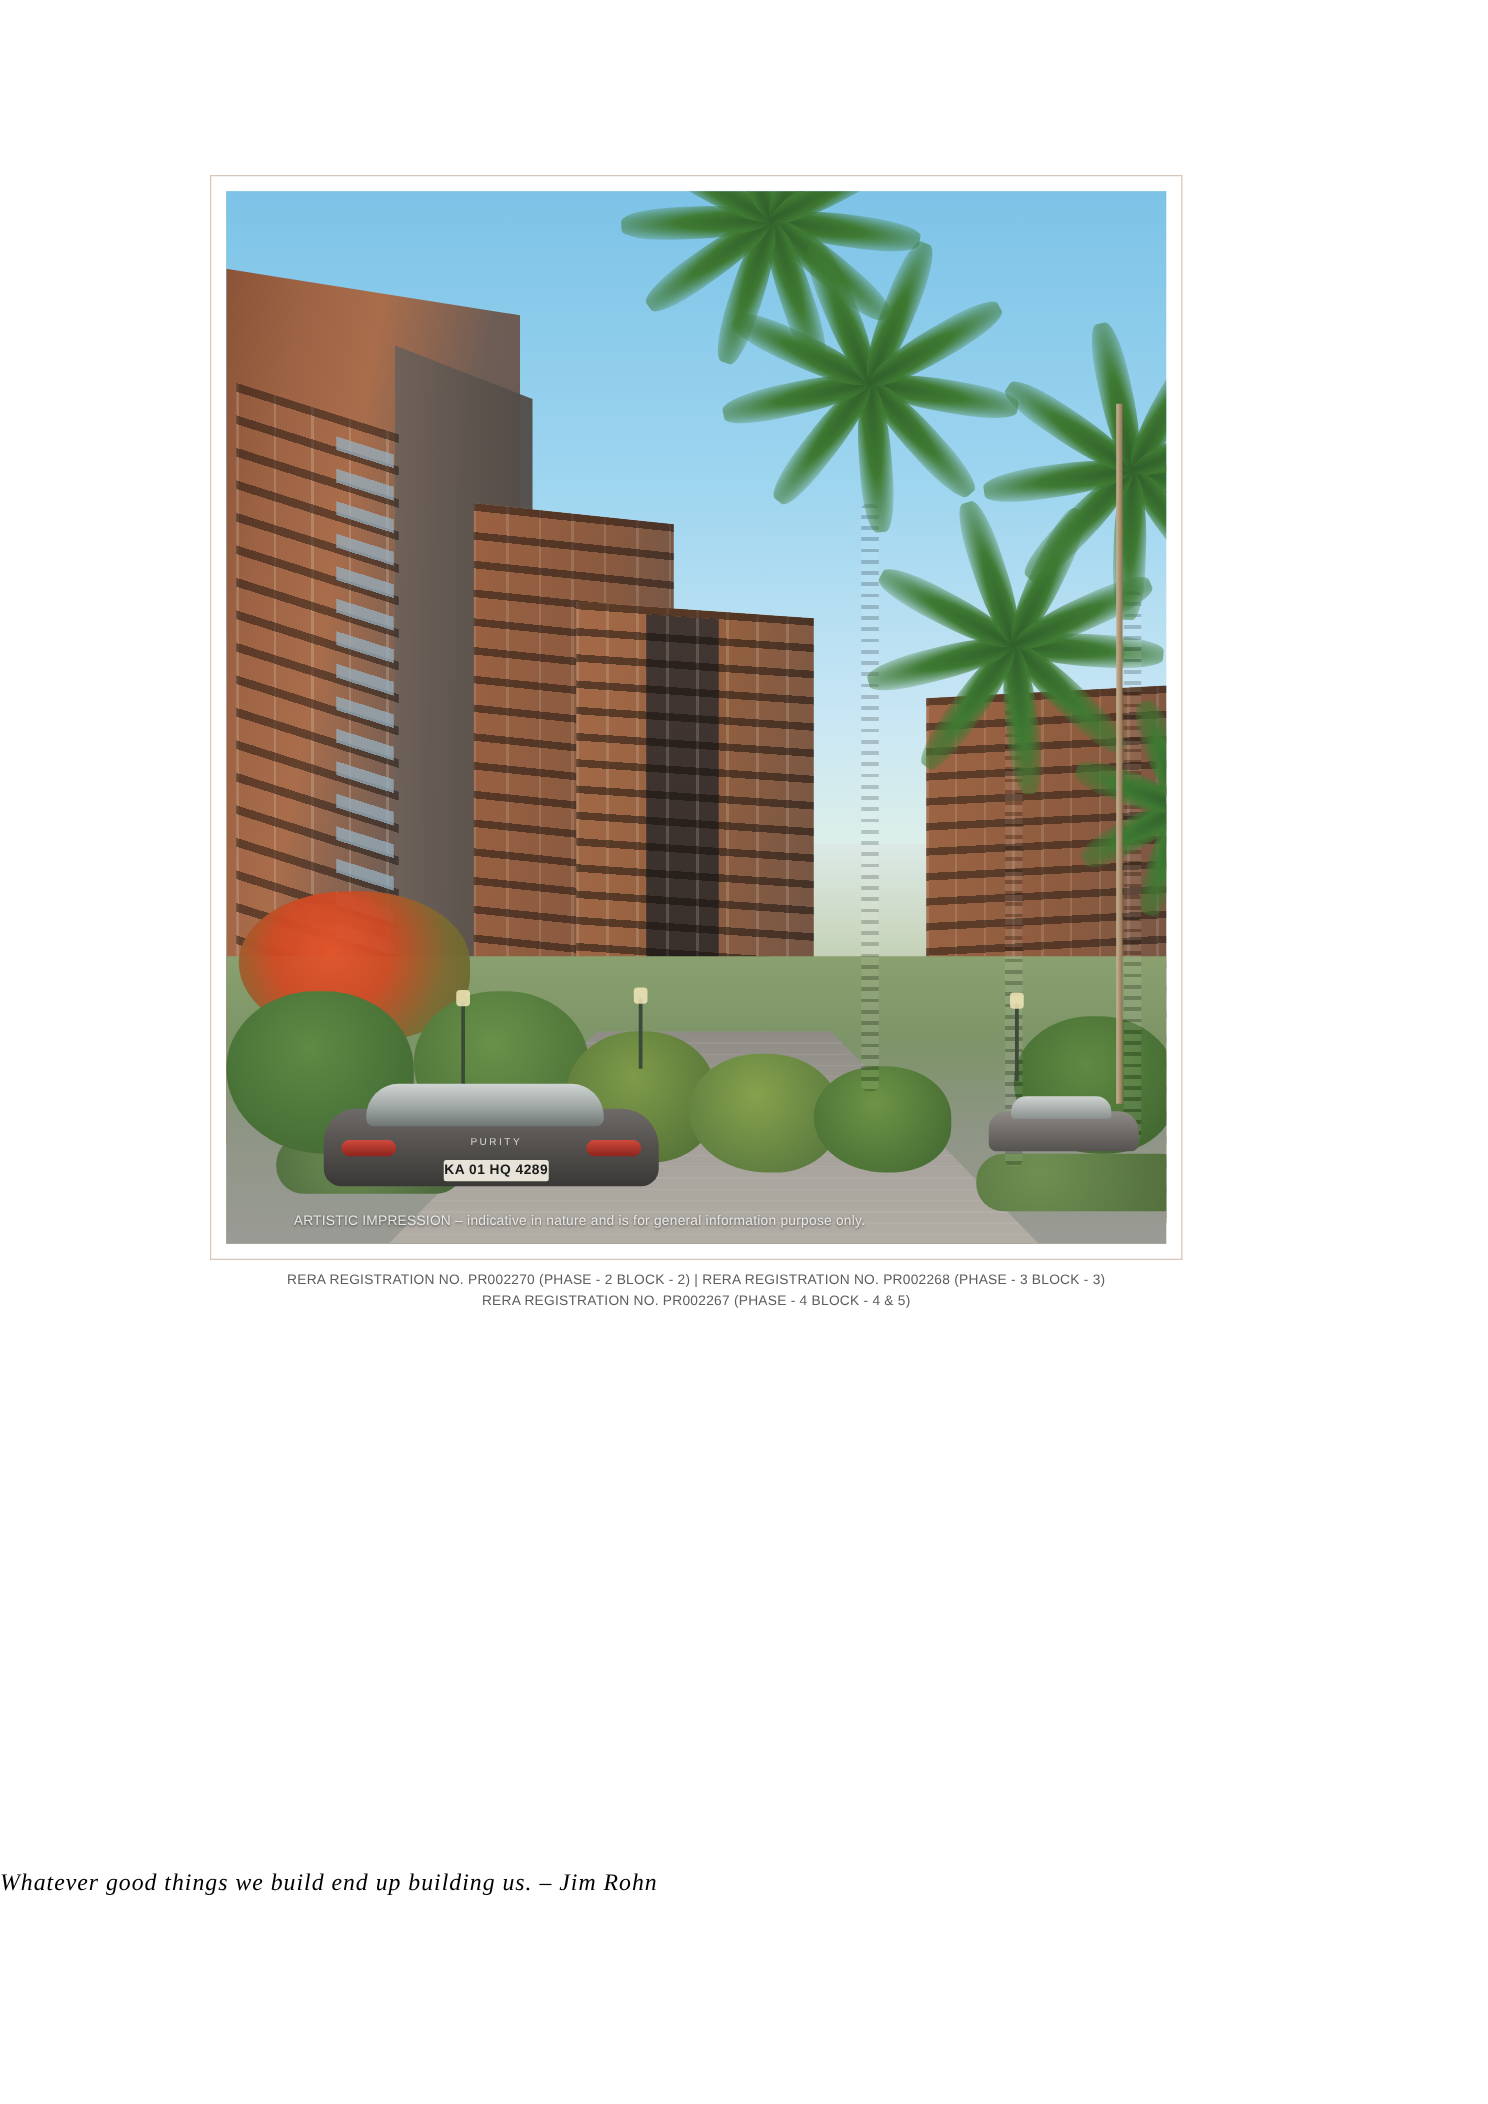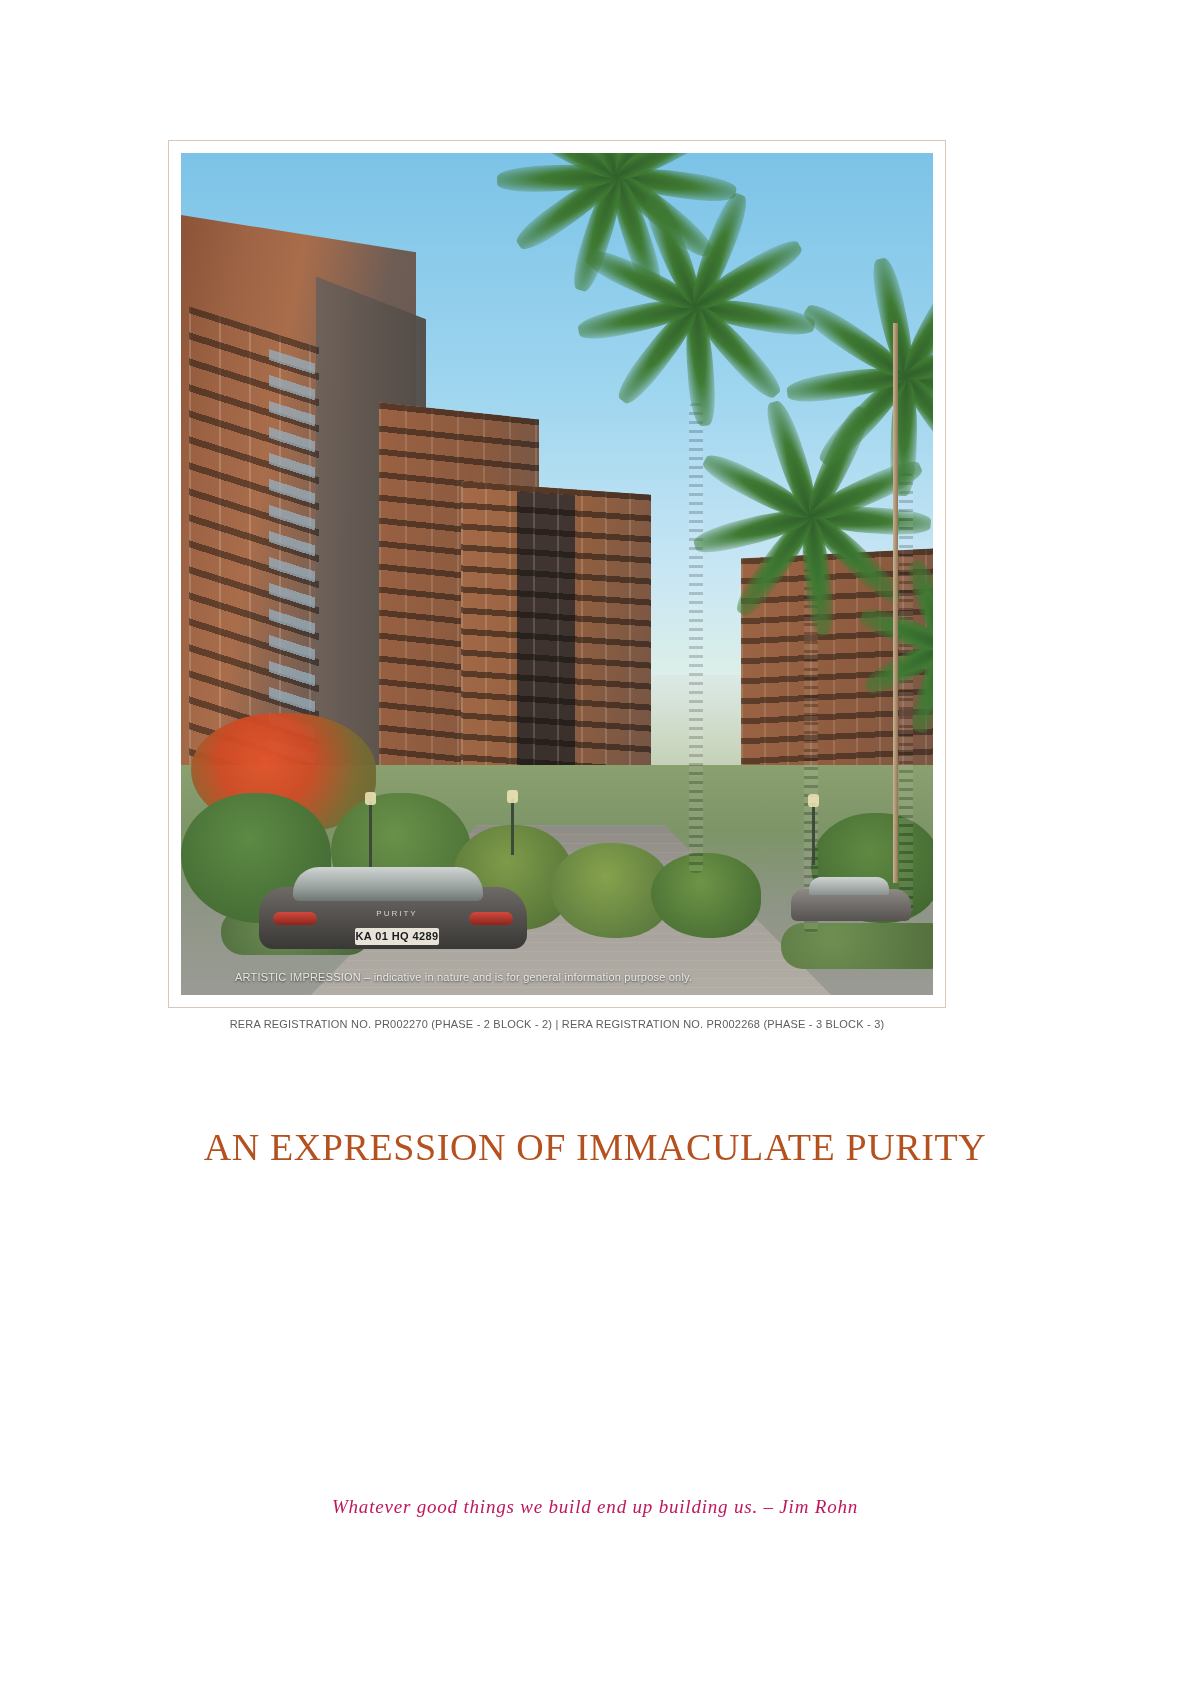--- a/index.html
+++ b/index.html
@@ -399,22 +399,21 @@
     line-height: 33.5px;
     text-align: justify;
     letter-spacing: 1.1px;
   }
 
   
   .quote {
     position: absolute;
     left: 0; right: 0;
     top: 1496px;
-    text-align: center;
-    color: #be185d;
+    color: #000000;
     font-family: "Liberation Serif", serif;
     font-style: italic;
     font-size: 19px;
     letter-spacing: .8px;
   }
 </style>
 </head>
 <body>
 
 <div class="page">
@@ -548,20 +547,20 @@
         <div class="body"></div>
         <div class="cabin"></div>
       </div>
 
       <div class="artistic-note">ARTISTIC IMPRESSION – indicative in nature and is for general information purpose only.</div>
     </div>
   </div>
 
   <div class="rera">
     <div>RERA REGISTRATION NO. PR002270 (PHASE - 2 BLOCK - 2)  | RERA REGISTRATION NO. PR002268 (PHASE - 3 BLOCK - 3)</div>
+    <div>RERA REGISTRATION NO. PR002267 (PHASE - 4 BLOCK - 4 &amp; 5)</div>
   </div>
 
-  <h1 class="headline">AN EXPRESSION OF IMMACULATE PURITY</h1>
 
 
   <div class="quote">Whatever good things we build end up building us. – Jim Rohn</div>
 
 </div>
 
 </body></html>

